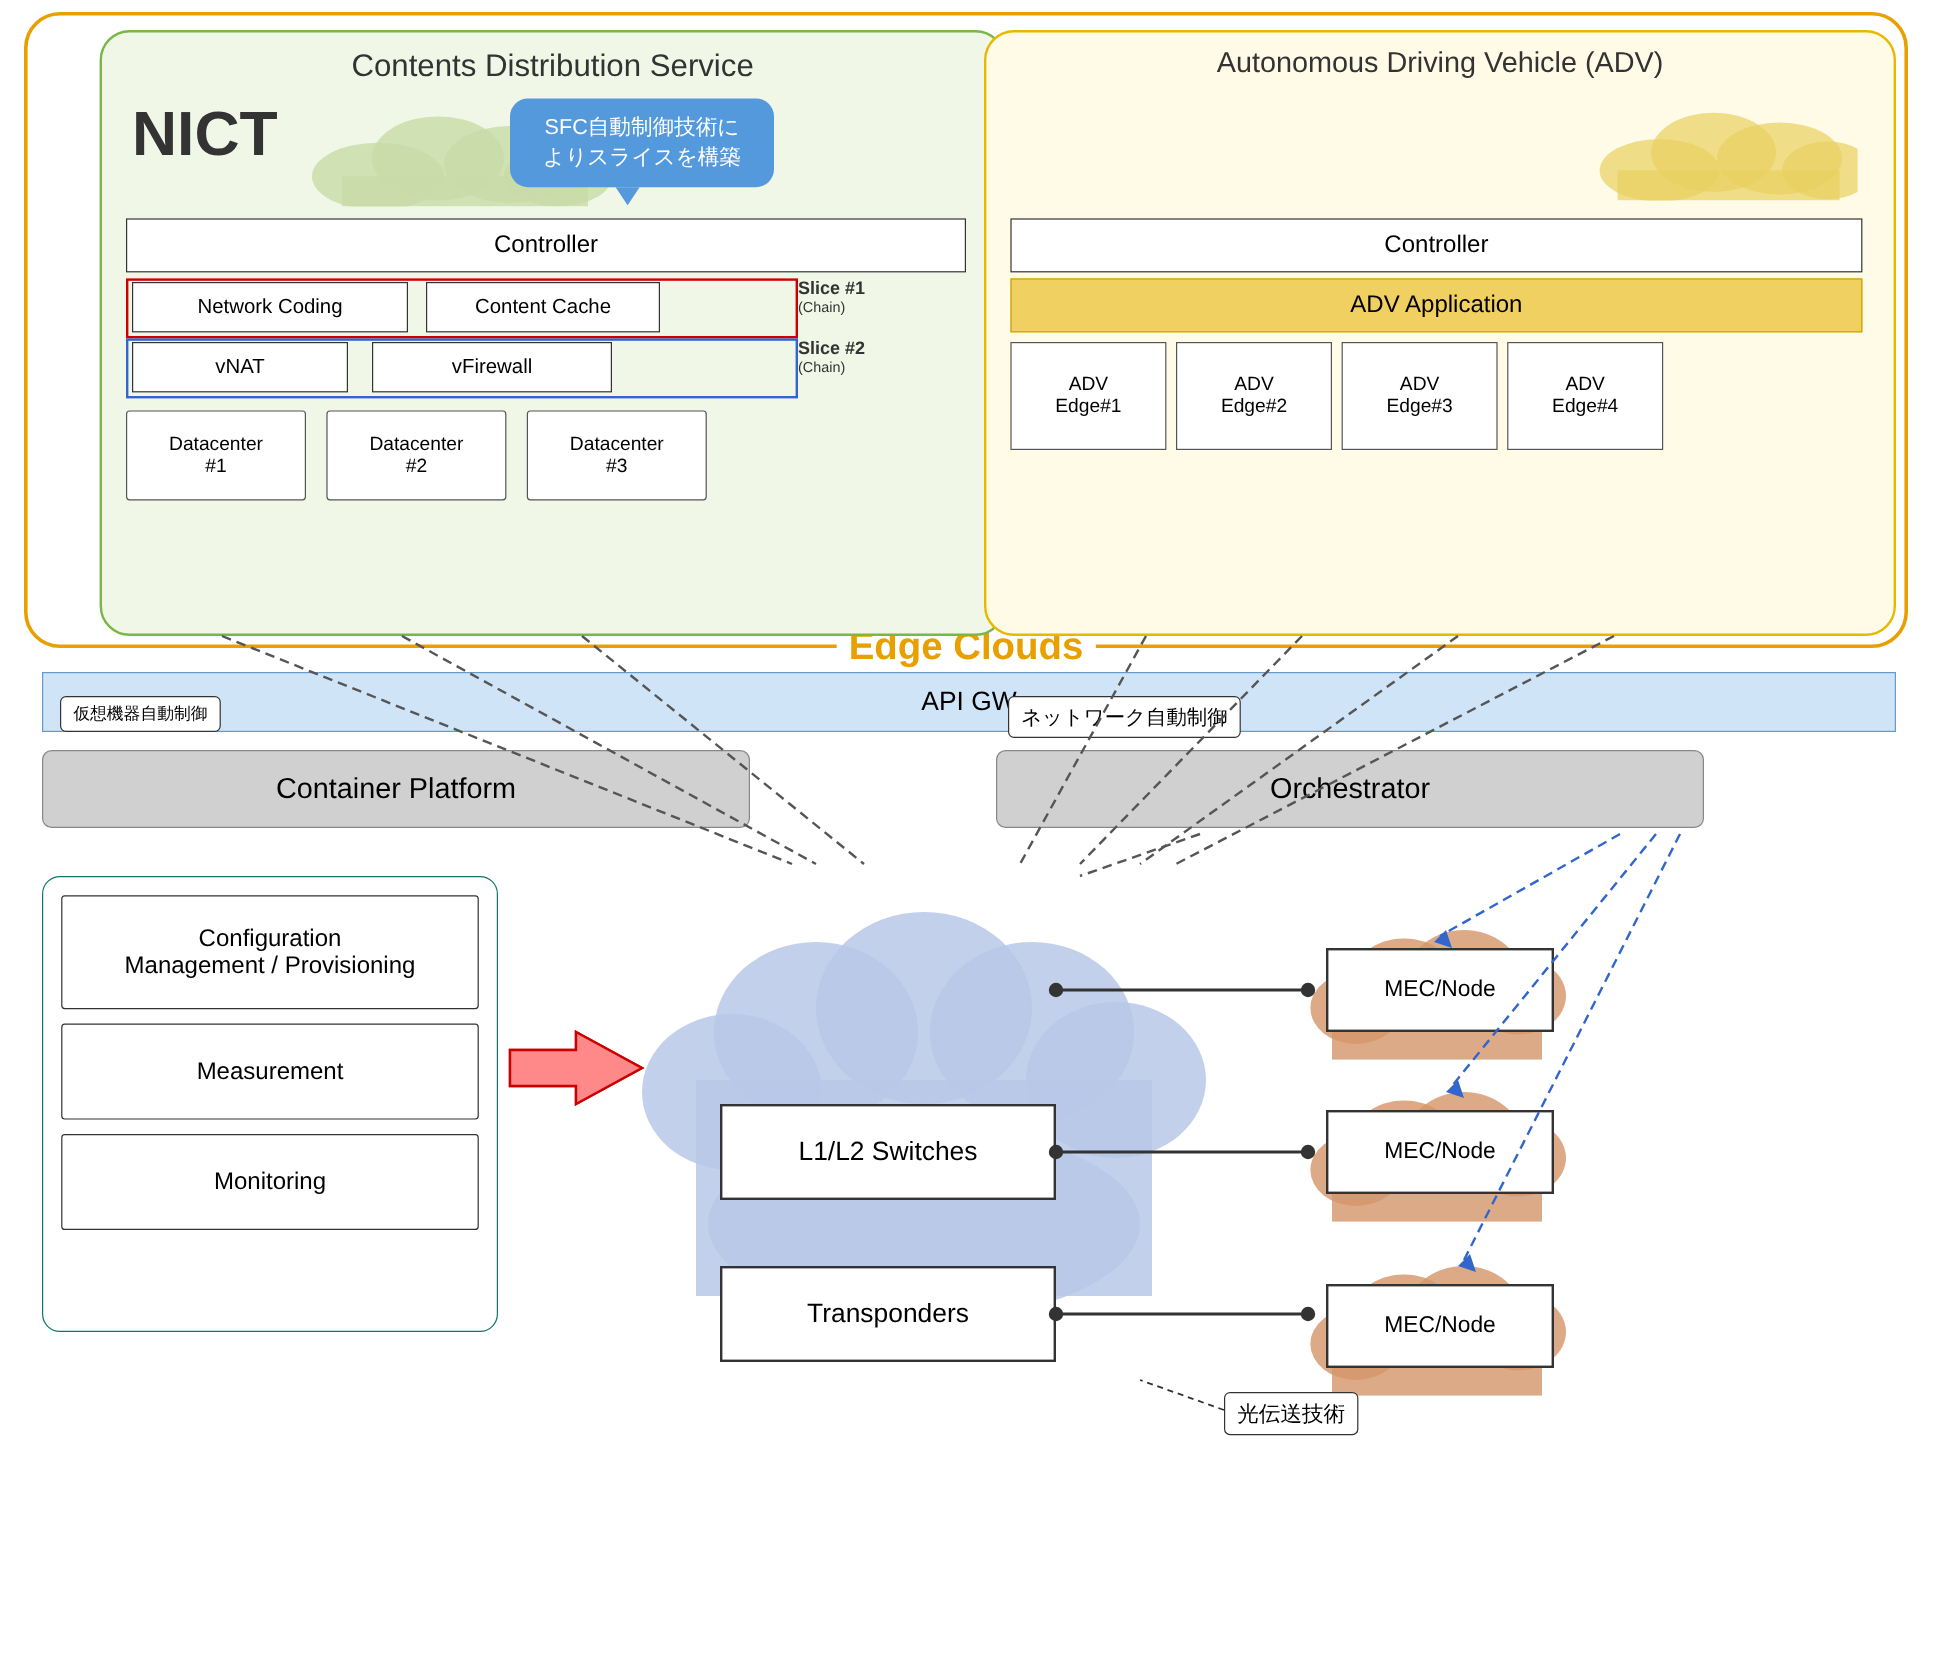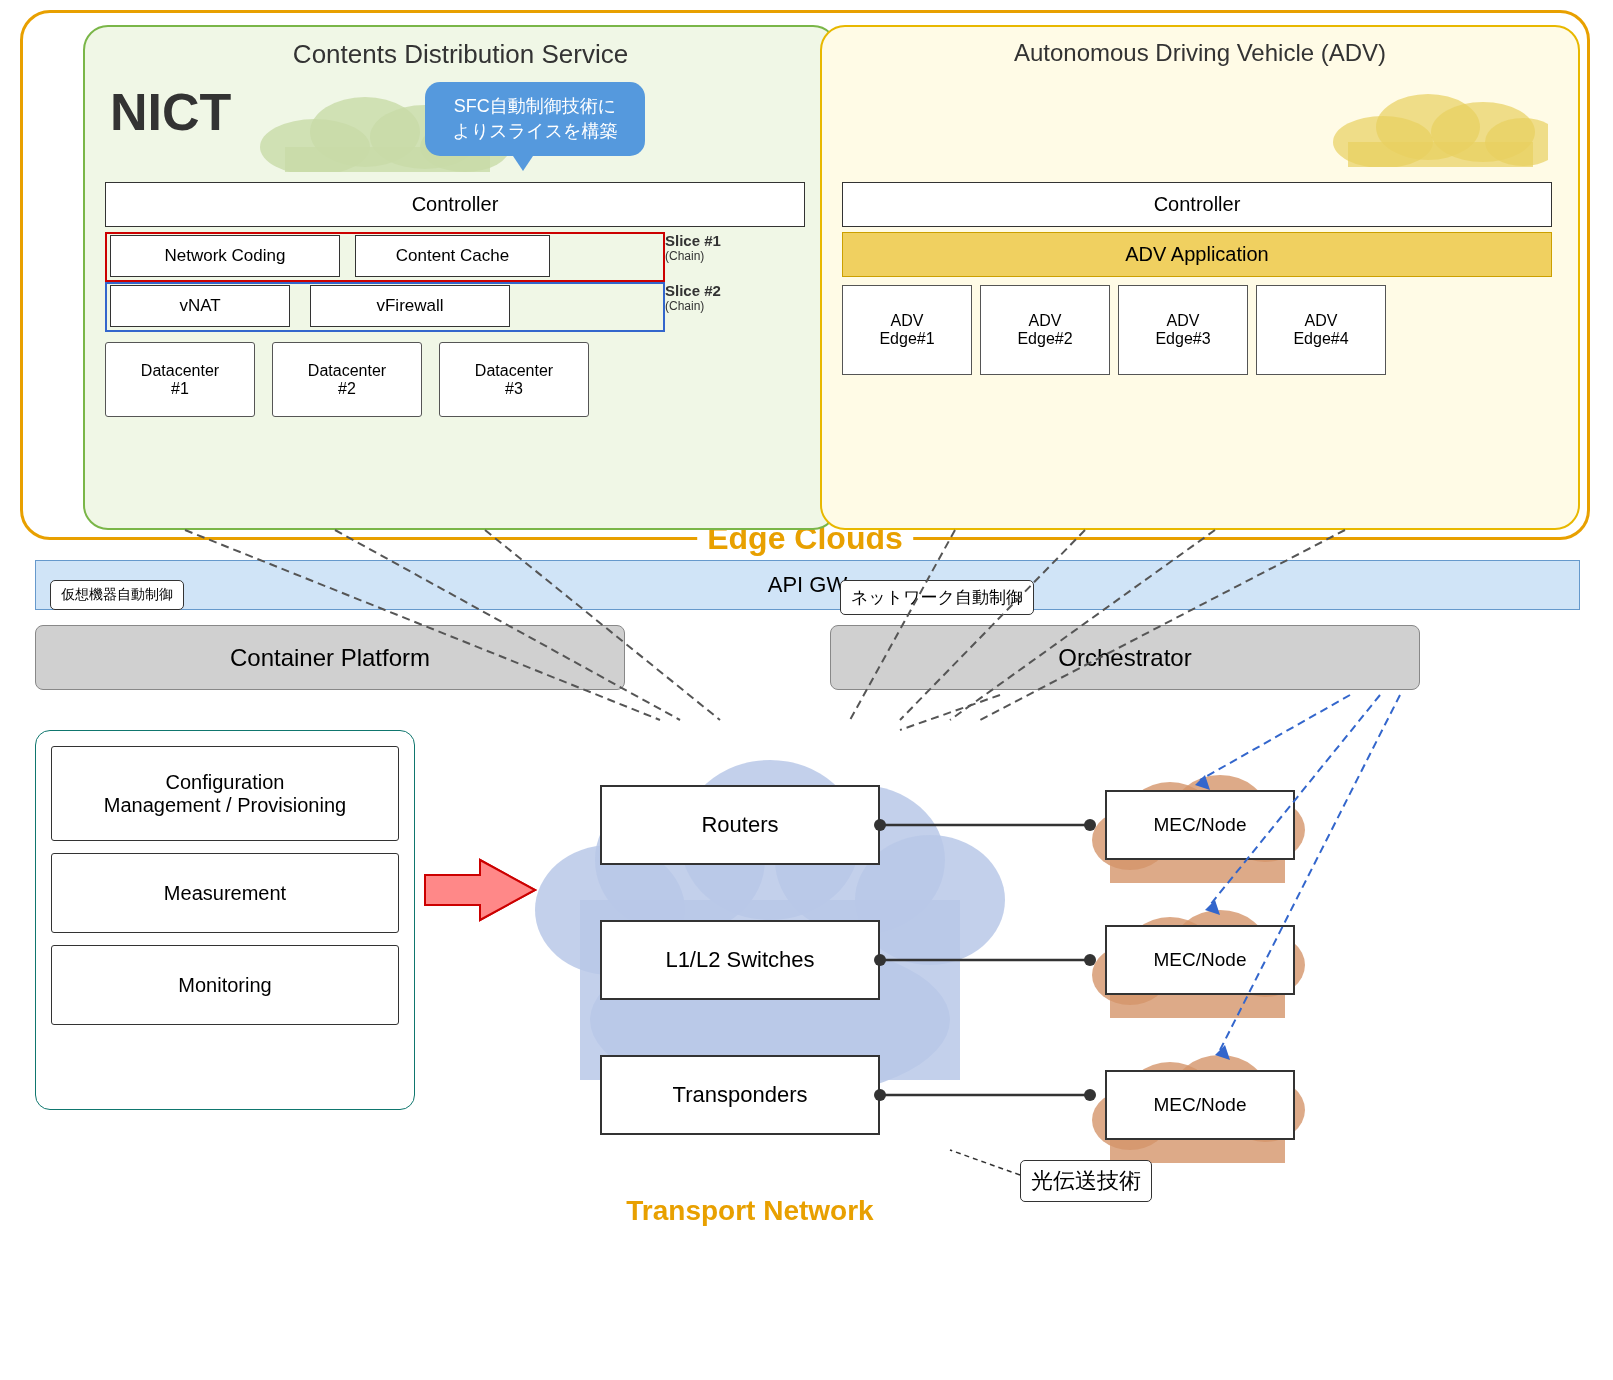--- a/index.html
+++ b/index.html
@@ -389,25 +389,21 @@
 
     <ellipse cx="80" cy="200" rx="75" ry="65" fill="#b8c8e8" opacity="0.85"></ellipse>
     <ellipse cx="150" cy="150" rx="85" ry="75" fill="#b8c8e8" opacity="0.85"></ellipse>
     <ellipse cx="240" cy="130" rx="90" ry="80" fill="#b8c8e8" opacity="0.85"></ellipse>
     <ellipse cx="330" cy="150" rx="85" ry="75" fill="#b8c8e8" opacity="0.85"></ellipse>
     <ellipse cx="400" cy="190" rx="75" ry="65" fill="#b8c8e8" opacity="0.85"></ellipse>
     <ellipse cx="240" cy="310" rx="180" ry="80" fill="#b8c8e8" opacity="0.85"></ellipse>
     <rect x="50" y="190" width="380" height="180" fill="#b8c8e8" opacity="0.85"></rect>
   </svg>
 
-  <div class="transport-cloud-label" style="position:absolute;top:1195px;left:575px;width:350px;">Transport Network</div>
-
-  <div style="position:absolute;top:785px;left:600px;width:280px;height:80px;background:white;border:2px solid #333;display:flex;align-items:center;justify-content:center;font-size:22px;">
-    <span>Routers</span>
-  </div>
+
 
   <div style="position:absolute;top:920px;left:600px;width:280px;height:80px;background:white;border:2px solid #333;display:flex;align-items:center;justify-content:center;font-size:22px;">
     <span>L1/L2 Switches</span>
   </div>
 
   <div style="position:absolute;top:1055px;left:600px;width:280px;height:80px;background:white;border:2px solid #333;display:flex;align-items:center;justify-content:center;font-size:22px;">
     <span>Transponders</span>
   </div>
 
   <svg style="position:absolute;top:760px;left:1090px;width:220px;height:130px;" viewBox="0 0 220 130">
@@ -436,21 +432,21 @@
     <ellipse cx="40" cy="80" rx="38" ry="30" fill="#d4956a" opacity="0.8"></ellipse>
     <ellipse cx="80" cy="60" rx="45" ry="38" fill="#d4956a" opacity="0.8"></ellipse>
     <ellipse cx="130" cy="55" rx="48" ry="40" fill="#d4956a" opacity="0.8"></ellipse>
     <ellipse cx="175" cy="70" rx="40" ry="32" fill="#d4956a" opacity="0.8"></ellipse>
     <rect x="20" y="78" width="175" height="45" fill="#d4956a" opacity="0.8"></rect>
   </svg>
   <div style="position:absolute;top:1070px;left:1105px;width:190px;height:70px;background:white;border:2px solid #333;display:flex;align-items:center;justify-content:center;font-size:19px;">
     <span>MEC/Node</span>
   </div>
 
-  <div class="jp-label" style="position:absolute;top:1160px;left:1020px;font-size:22px;">光伝送技術</div>
+  <div class="jp-label" style="position:absolute;top:1160px;left:1020px;font-size:18px;">光伝送技術</div>
 
   <svg class="connectors">
 
     <line x1="185" y1="530" x2="660" y2="720" stroke="#555" stroke-width="2" stroke-dasharray="8,5"></line>
     <line x1="335" y1="530" x2="680" y2="720" stroke="#555" stroke-width="2" stroke-dasharray="8,5"></line>
     <line x1="485" y1="530" x2="720" y2="720" stroke="#555" stroke-width="2" stroke-dasharray="8,5"></line>
 
     <line x1="955" y1="530" x2="850" y2="720" stroke="#555" stroke-width="2" stroke-dasharray="8,5"></line>
     <line x1="1085" y1="530" x2="900" y2="720" stroke="#555" stroke-width="2" stroke-dasharray="8,5"></line>
     <line x1="1215" y1="530" x2="950" y2="720" stroke="#555" stroke-width="2" stroke-dasharray="8,5"></line>

